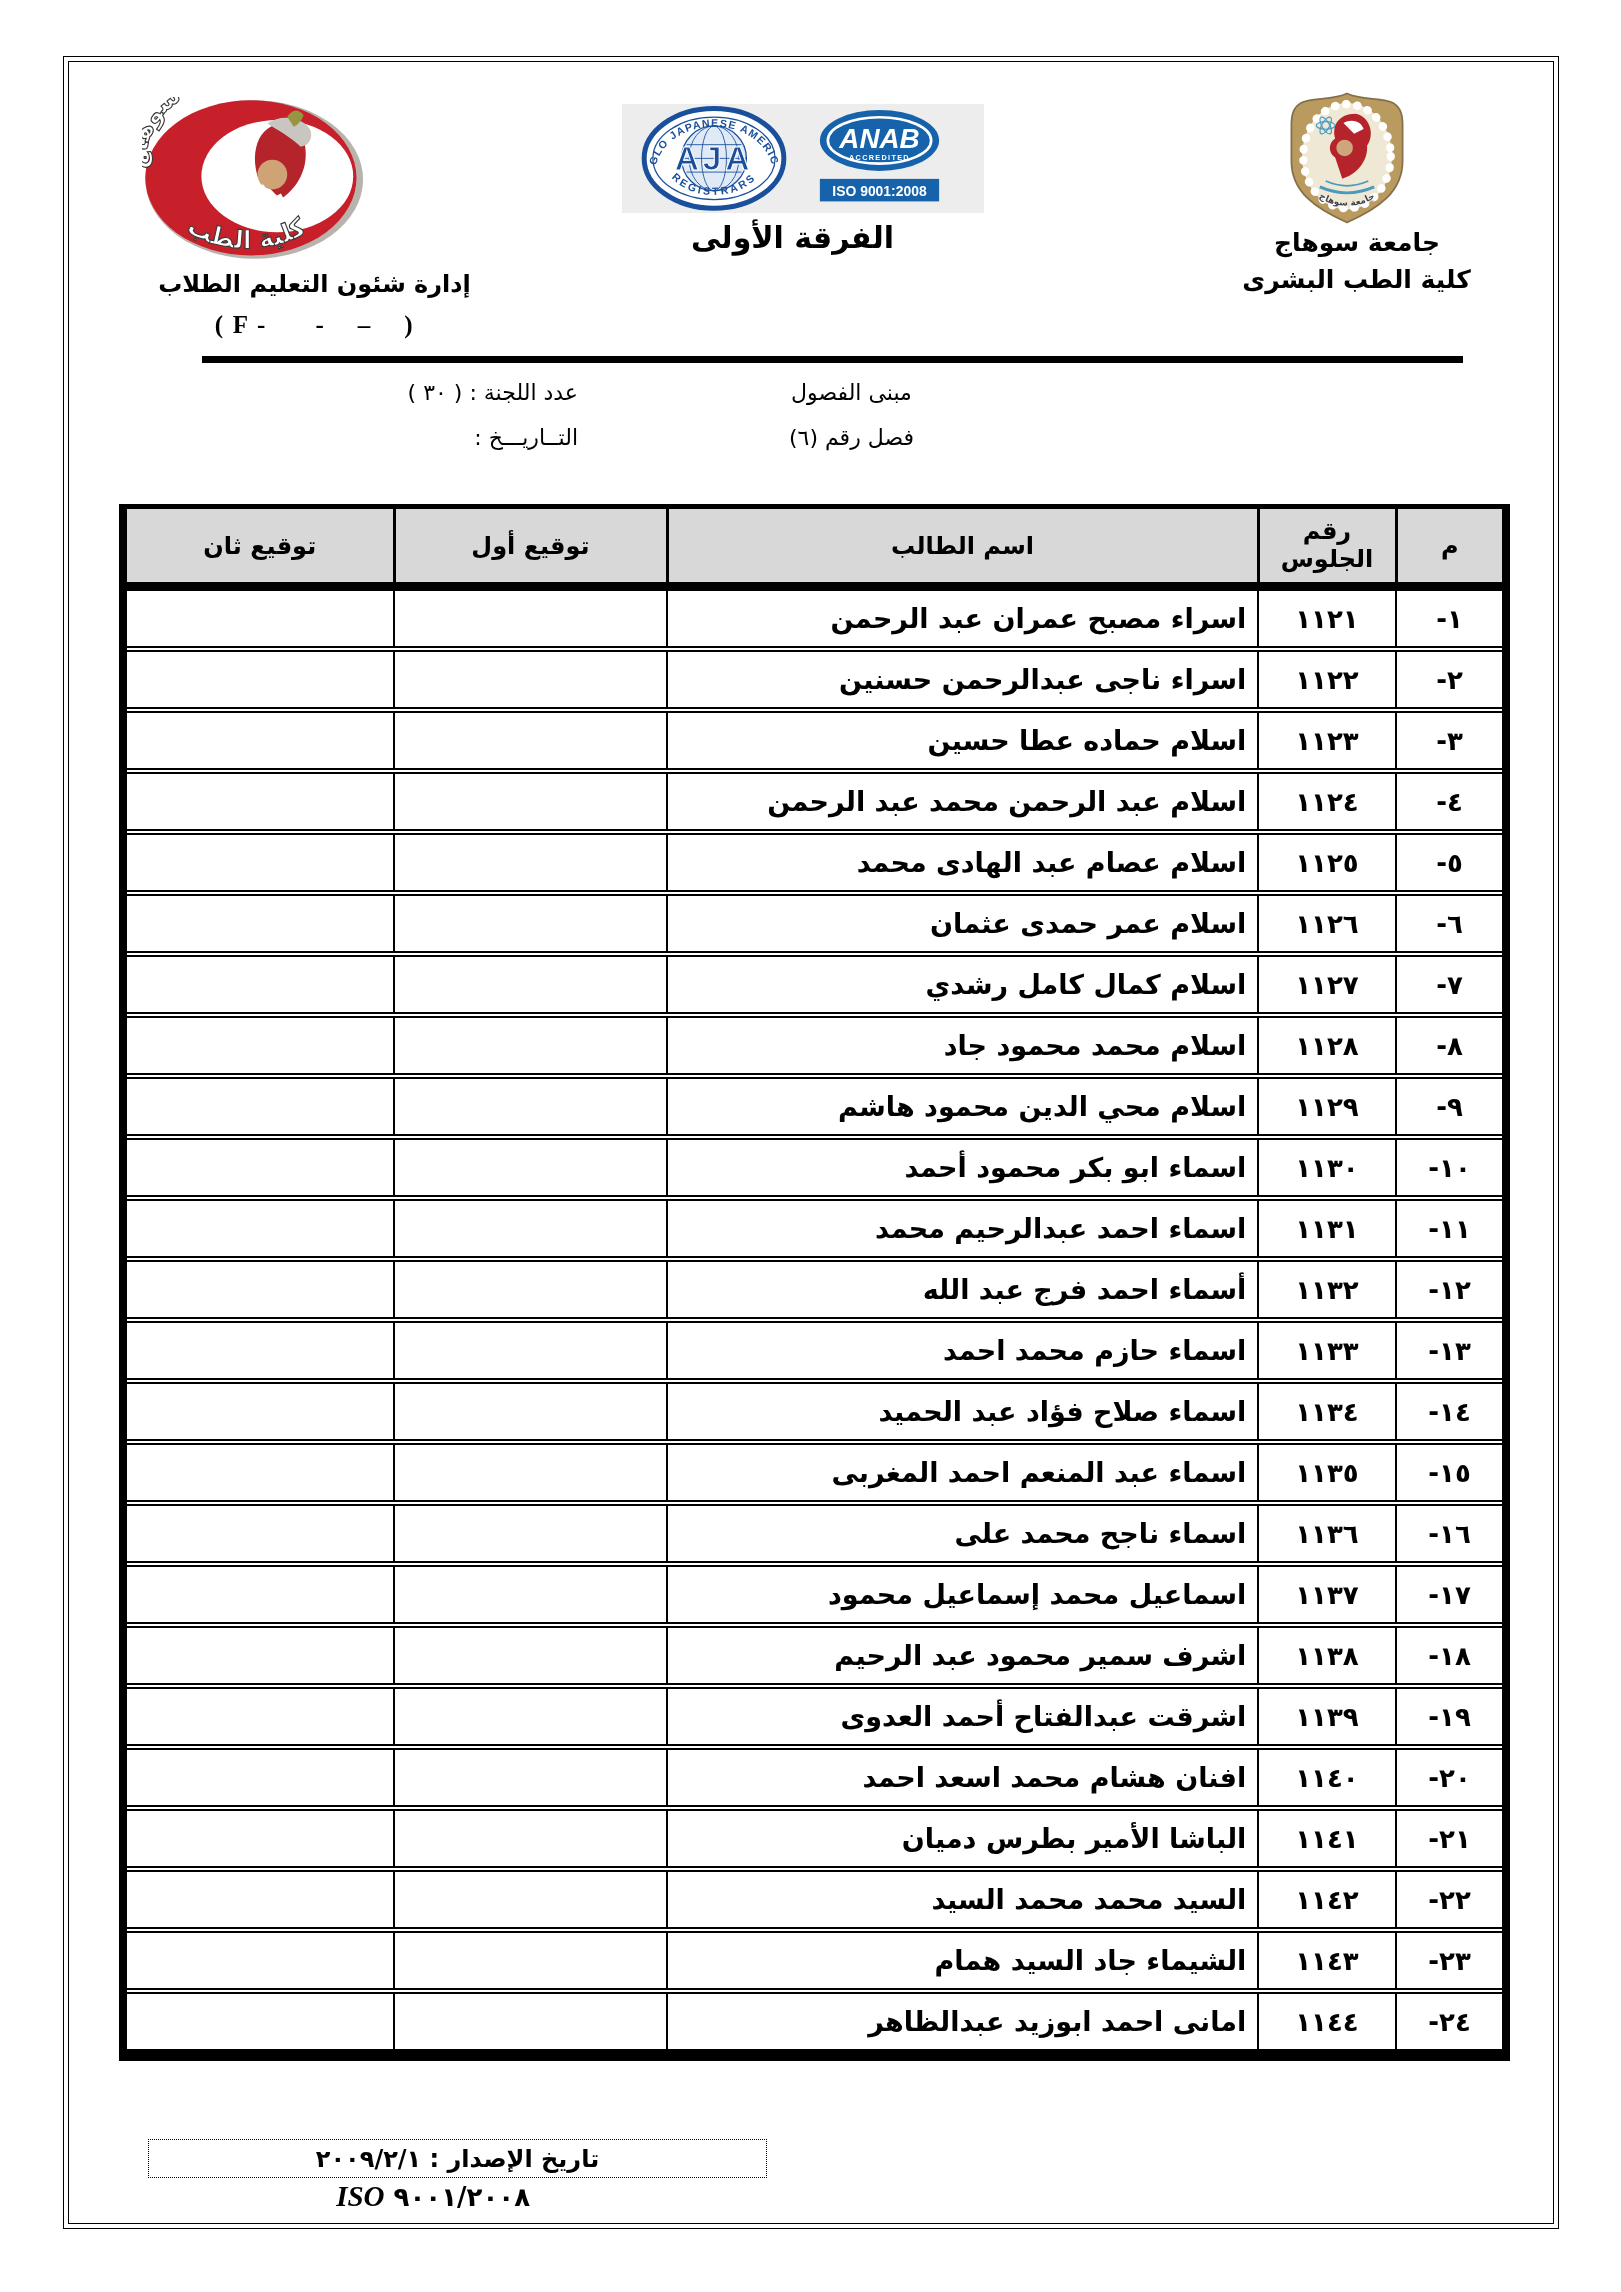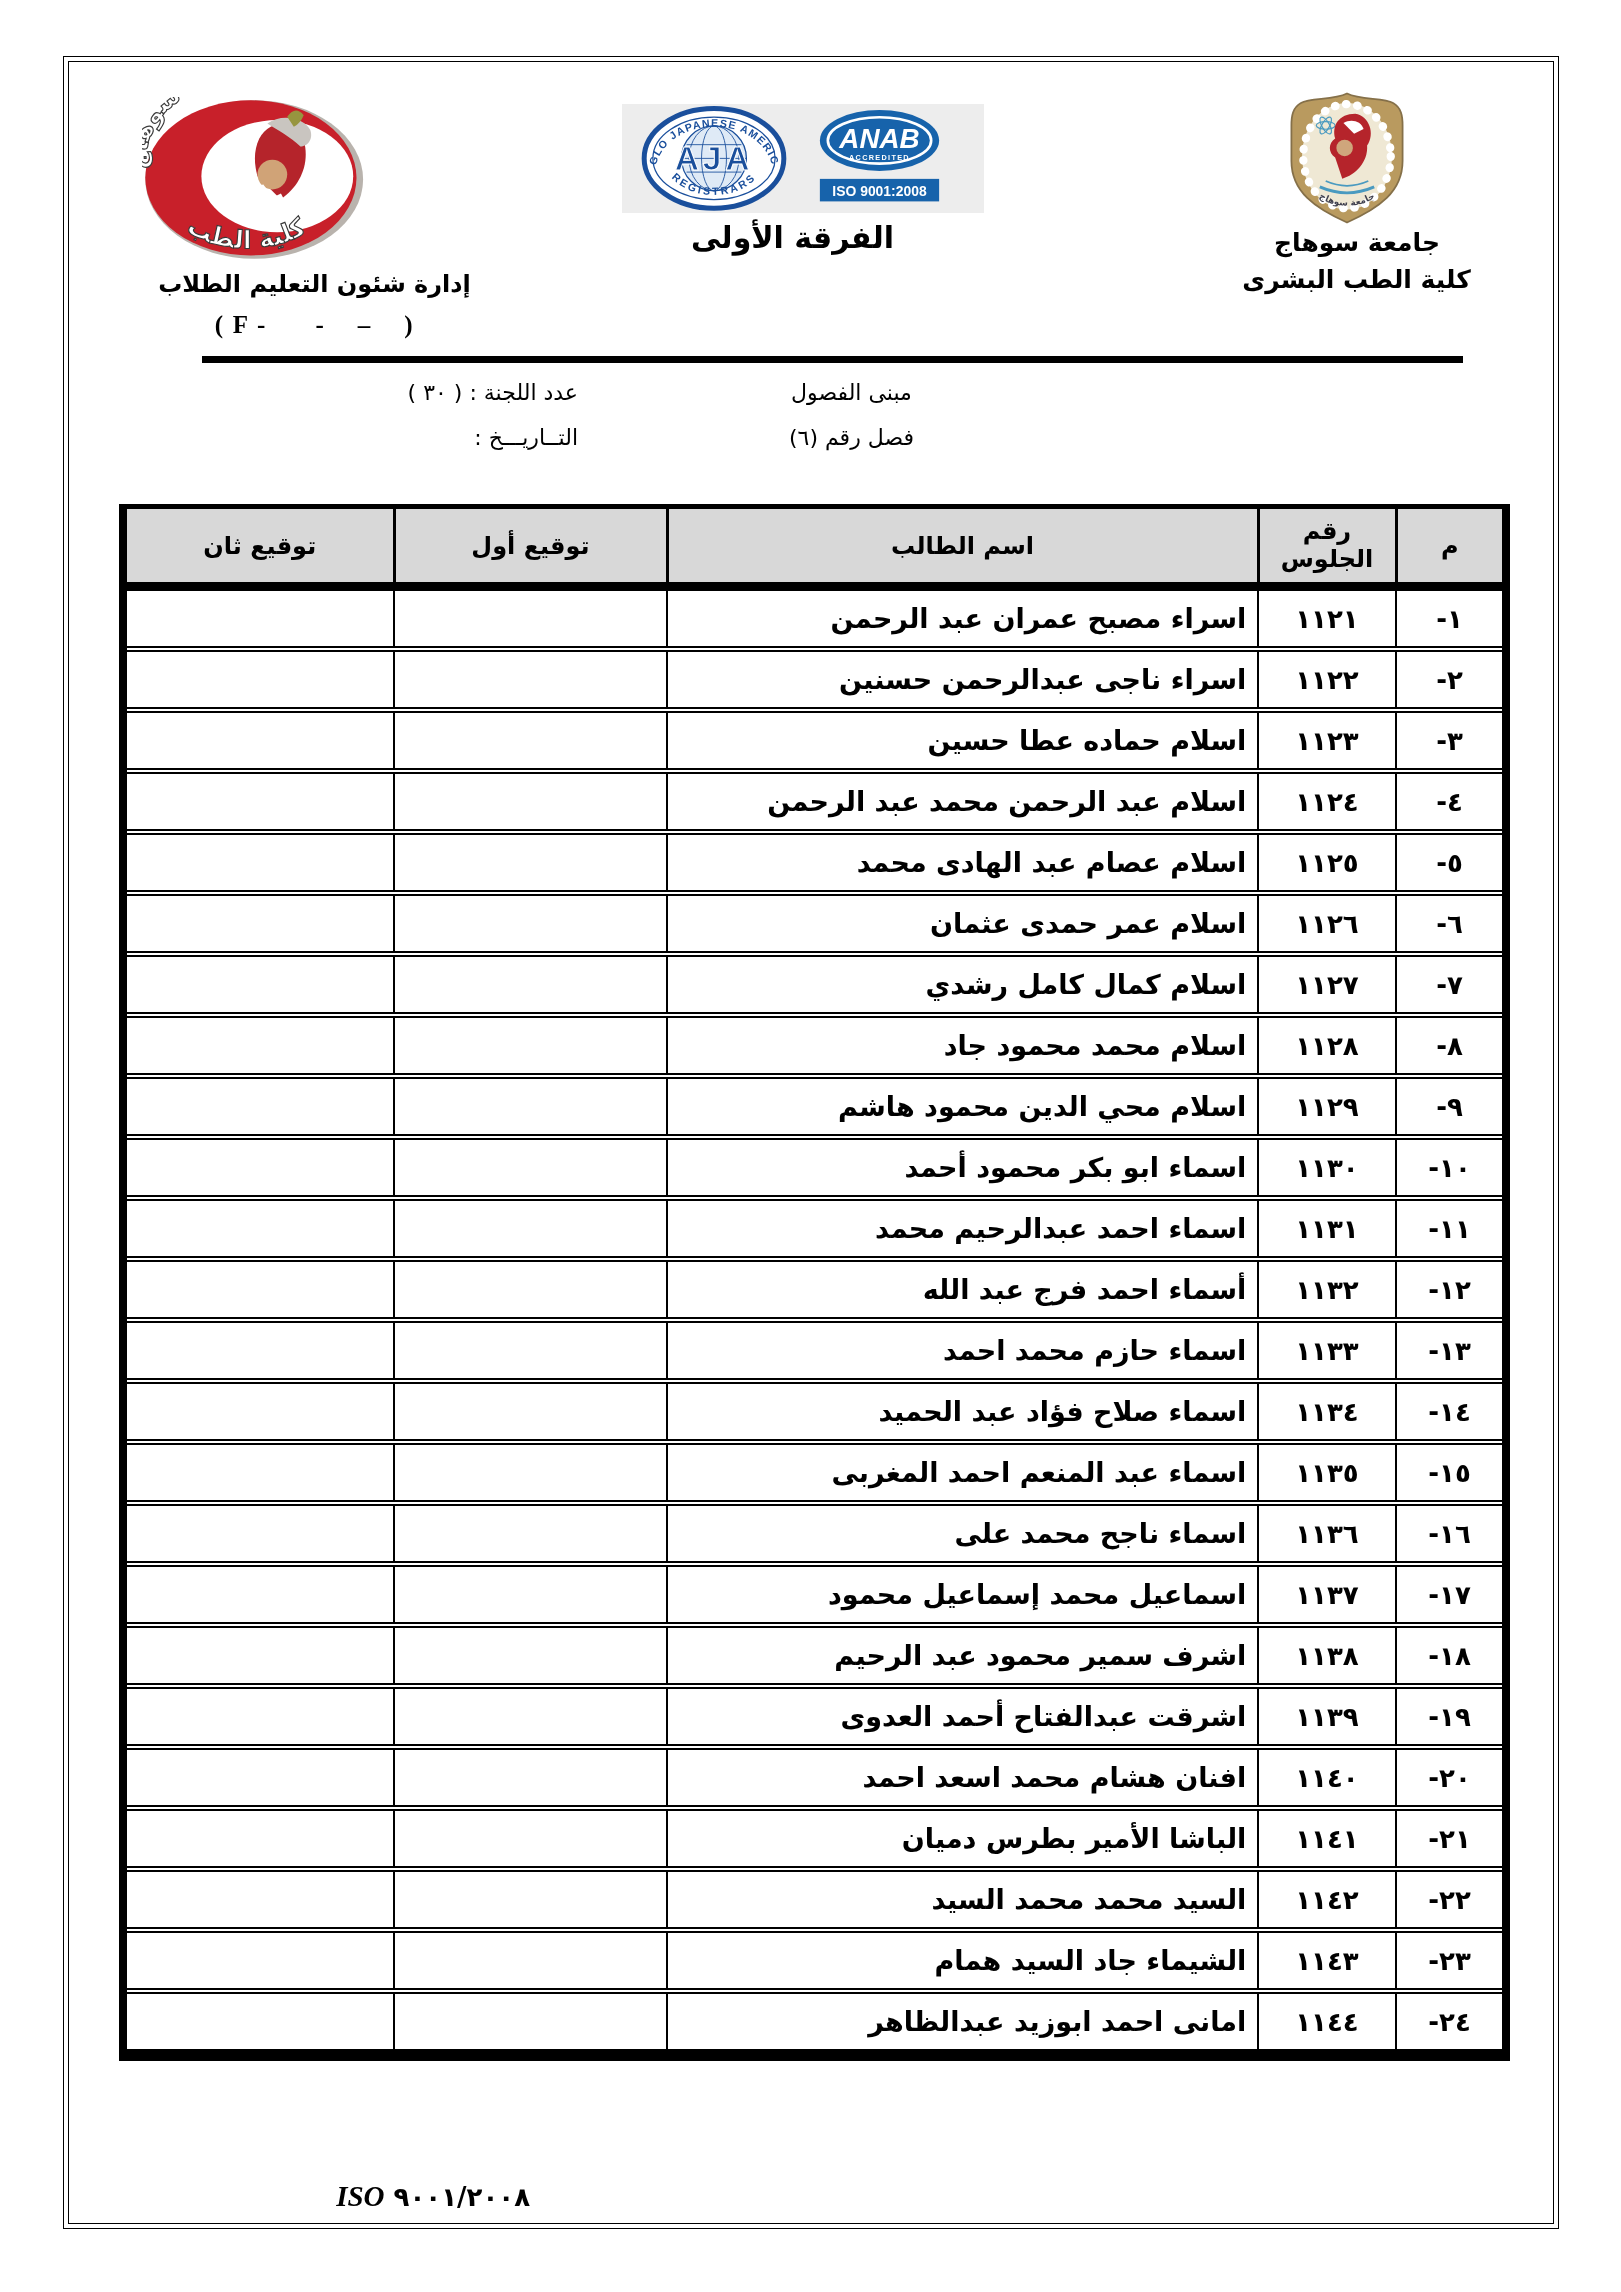--- a/index.html
+++ b/index.html
@@ -340,18 +340,19 @@
         <tr>
           <td class="c-idx">٢٤-</td>
           <td class="c-seat">١١٤٤</td>
           <td class="c-name">امانى احمد ابوزيد عبدالظاهر</td>
           <td class="c-sig1"></td>
           <td class="c-sig2"></td>
         </tr>
       </tbody>
   </table>
 
+  <div class="fbox fbox-date">تاريخ الإصدار : ٢٠٠٩/٢/١</div>
   <div class="iso-line">
     <span class="iso-latin">ISO</span>
     <span>٩٠٠١/٢٠٠٨</span>
   </div>
 </div>
 
 
 </body></html>

